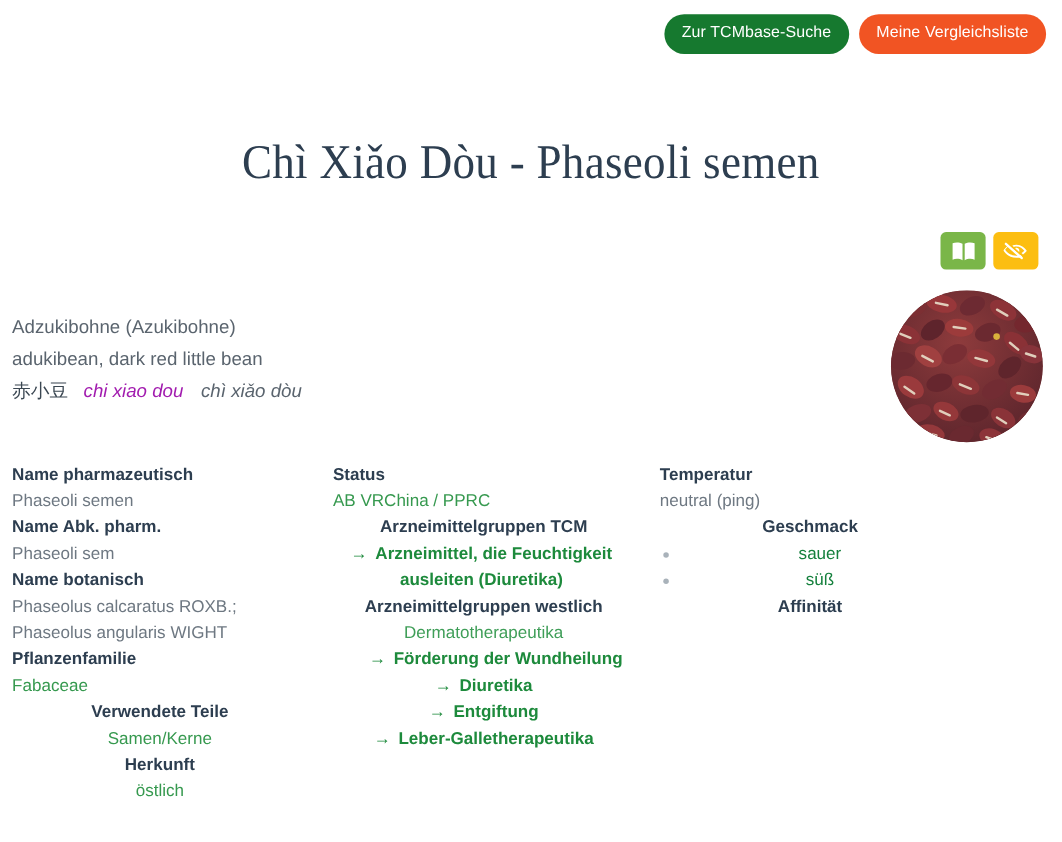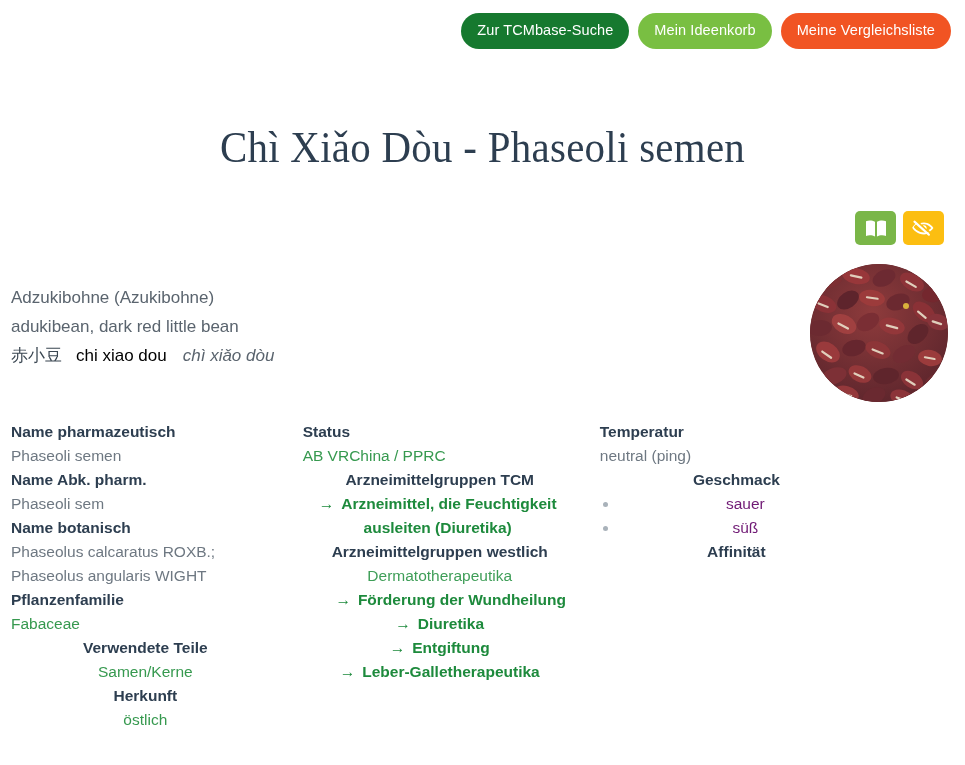--- a/index.html
+++ b/index.html
@@ -71,21 +71,21 @@
 
   
   .names {
     position: absolute; top: 283px; left: 11px; width: 520px;
     font-size: 17px; line-height: 29px; color: #5b6670;
   }
   .names .de { color:#5a646e; }
   .names .en { color:#5a646e; }
   .names .row-cjk { white-space: nowrap; }
   .names .hanzi { color:#3b4752; font-size:17px; margin-right: 14px; }
-  .names .pinyin { color:#000000; margin-right: 16px; }
+  .names .pinyin { font-style: italic; color:#a21caf; margin-right: 16px; }
   .names .pinyin-tone { font-style: italic; color:#5a646e; }
 
   
   .cols {
     position: absolute; top: 420px; left: 0;
     width: 891px; height: 345px;
     display: flex;
   }
   .col { padding-right: 18px; }
   .col--1 { width: 322px; padding-left: 11px; }
@@ -104,42 +104,41 @@
   .val {
     font-size: 15.5px; line-height: 24px; margin: 0;
     color: #6e7882;
   }
   .val--link { color: #36994f; }
   .val--green-soft { color: #3f9e58; }
 
   .ul { list-style: none; margin: 0; padding: 0; }
   .ul li {
     position: relative; padding-left: 18px;
-    font-size: 15.5px; line-height: 24px; color: #701a75;
+    font-size: 15.5px; line-height: 24px; color: #15803d;
   }
   .ul li::before {
     content: "";
     position: absolute; left: 3px; top: 10px;
     width: 5px; height: 5px; border-radius: 50%;
     background: #a9b2ba;
   }
 
   .arrowline { font-size: 15.5px; line-height: 24px; color:#1d8a3c; font-weight: bold; }
   .arrowline .ar { margin-right: 7px; font-weight: bold; }
   .arrowline--indent { padding-left: 22px; }
   .arrowline--wrap { max-width: 270px; }
 </style>
 </head>
 <body>
 
 <div class="page">
 
   <div class="topbar">
     <button class="pill pill--dark">Zur TCMbase-Suche</button>
-    <button class="pill pill--light">Mein Ideenkorb</button>
     <button class="pill pill--orange">Meine Vergleichsliste</button>
   </div>
 
   <h1 class="title">Chì Xiǎo Dòu - Phaseoli semen</h1>
 
   <div class="iconbar">
     <button class="iconbtn iconbtn--green">
       <span>
         <svg width="22" height="19" viewBox="0 0 22 19" fill="none" xmlns="http://www.w3.org/2000/svg">
           <path d="M1 2.2C3.6 1.1 7.2 1.1 10 2.7V17.6C7.2 16 3.6 16 1 17.1V2.2Z" fill="#ffffff"></path>

